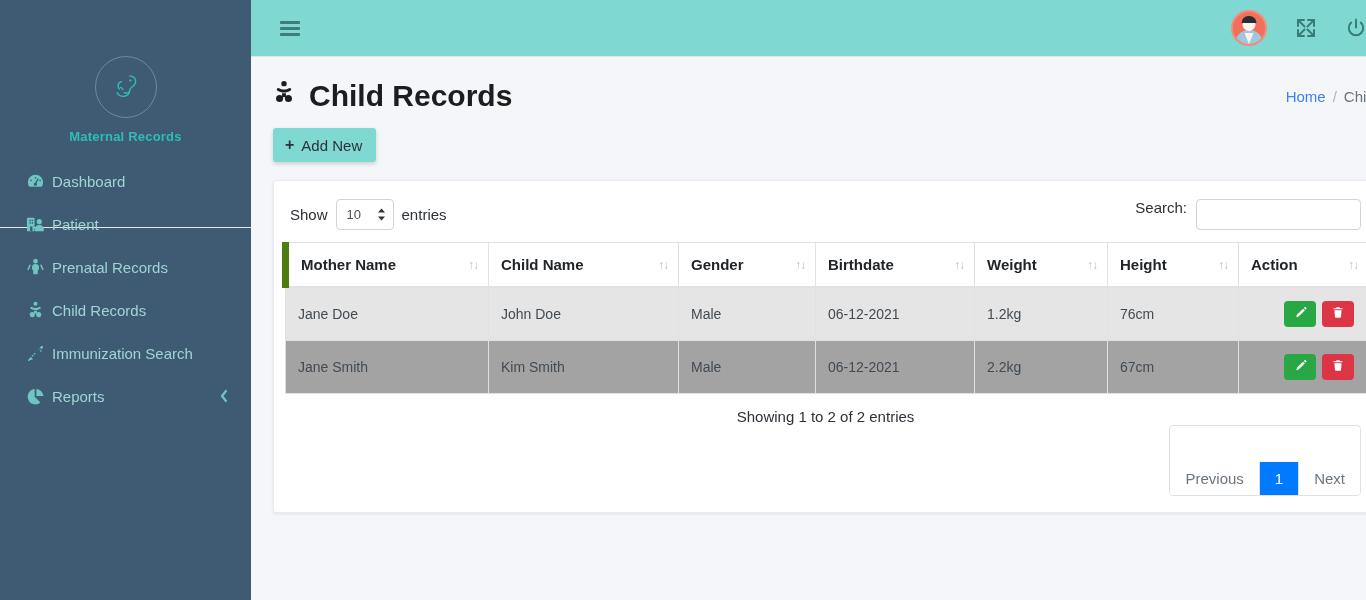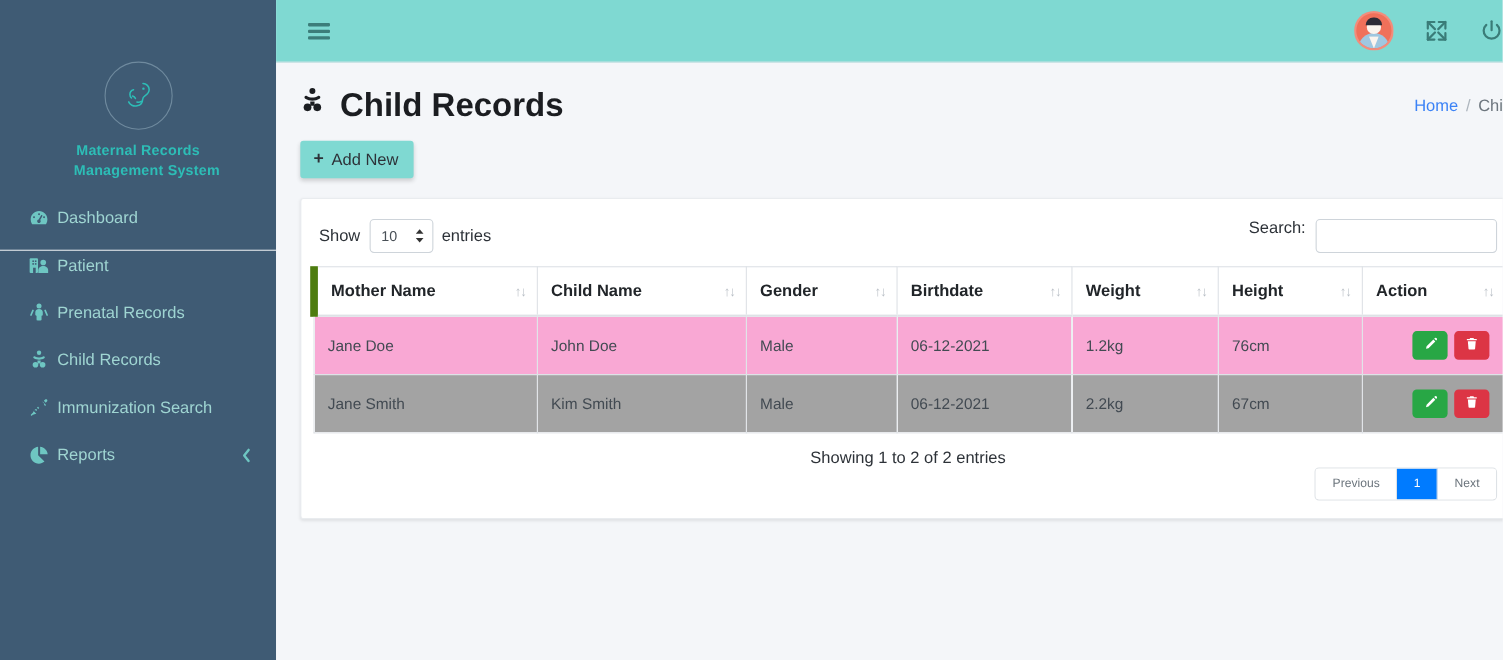--- a/index.html
+++ b/index.html
@@ -193,42 +193,43 @@
   table.dt td {
     padding: 13px 12px;
     color: #424a52;
     border-bottom: 1px solid #dee2e6;
     border-right: 1px solid #dee2e6;
     vertical-align: middle;
     white-space: nowrap;
     overflow: hidden;
   }
   table.dt td:first-child { border-left: 1px solid #dee2e6; }
-  table.dt tbody tr.odd td { background: #f9a8d4; }
+  table.dt tbody tr.odd td { background: #e5e5e5; }
   table.dt tbody tr.even td { background: #a3a3a3; }
   .actions-cell { text-align: right; padding-right: 14px !important; }
   .act-btns { display: inline-flex; gap: 6px; }
   .act-btn {
     width: 32px; height: 26px;
     border: none; border-radius: 4px;
     display: inline-flex; align-items: center; justify-content: center;
     cursor: pointer;
   }
   .act-edit { background: #28a745; }
   .act-del { background: #dc3545; }
 
   .dt-bottom { display: flex; align-items: center; padding: 14px 8px 6px 8px; flex-direction: column; }
   .dt-info { font-size: 15px; color: #2d3238; }
   .pagination { margin-left: auto; display: flex; border: 1px solid #dee2e6; border-radius: 4px; overflow: hidden; }
   .page-btn {
     padding: 8px 15px;
-    font-size: 11px; color: #6c757d;
+    font-size: 15px; color: #6c757d;
     background: #fff; cursor: pointer;
     border-right: 1px solid #dee2e6;
     user-select: none;
+    margin-top: 36px;
   }
   .page-btn:last-child { border-right: none; }
   .page-btn.active { background: #007bff; color: #fff; }
 </style>
 </head>
 <body>
 
 <div class="app">
 
   <aside class="sidebar">
@@ -237,21 +238,20 @@
         <svg width="40" height="40" viewBox="0 0 40 40" fill="none" stroke="#2dbdb6" stroke-width="1.4">
           <path d="M24 9c3.2 0 5.6 2.4 5.6 5.4 0 3-2.3 4.7-3.6 5.6-1.5 1-2.4 2.1-2.4 3.6 0 2.6-2 4.9-5 5.6-3.4.8-6.6-1-7.6-3.6" stroke-linecap="round"></path>
           <path d="M15.4 14.6c-1.9.6-3.3 2.2-3.3 4.2 0 1.3.5 2.4 1.4 3.2" stroke-linecap="round"></path>
           <circle cx="24.4" cy="13.6" r="1.1" fill="#2dbdb6" stroke="none"></circle>
           <path d="M14.5 20.3c1.1.4 2.1 1.2 2.6 2.2" stroke-linecap="round"></path>
           <path d="M18.5 25.8c1.5.4 2.9.2 4-.6" stroke-linecap="round"></path>
         </svg>
       </div>
       <div class="brand-title">
         <span>Maternal Records</span>
-        <span class="l2">Management System</span>
       </div>
     </div>
 
     <div class="side-divider"></div>
 
     <nav class="nav">
 
       <div class="nav-item">
         <span class="nav-icon">
           <svg width="19" height="19" viewBox="0 0 20 20" fill="currentColor">

